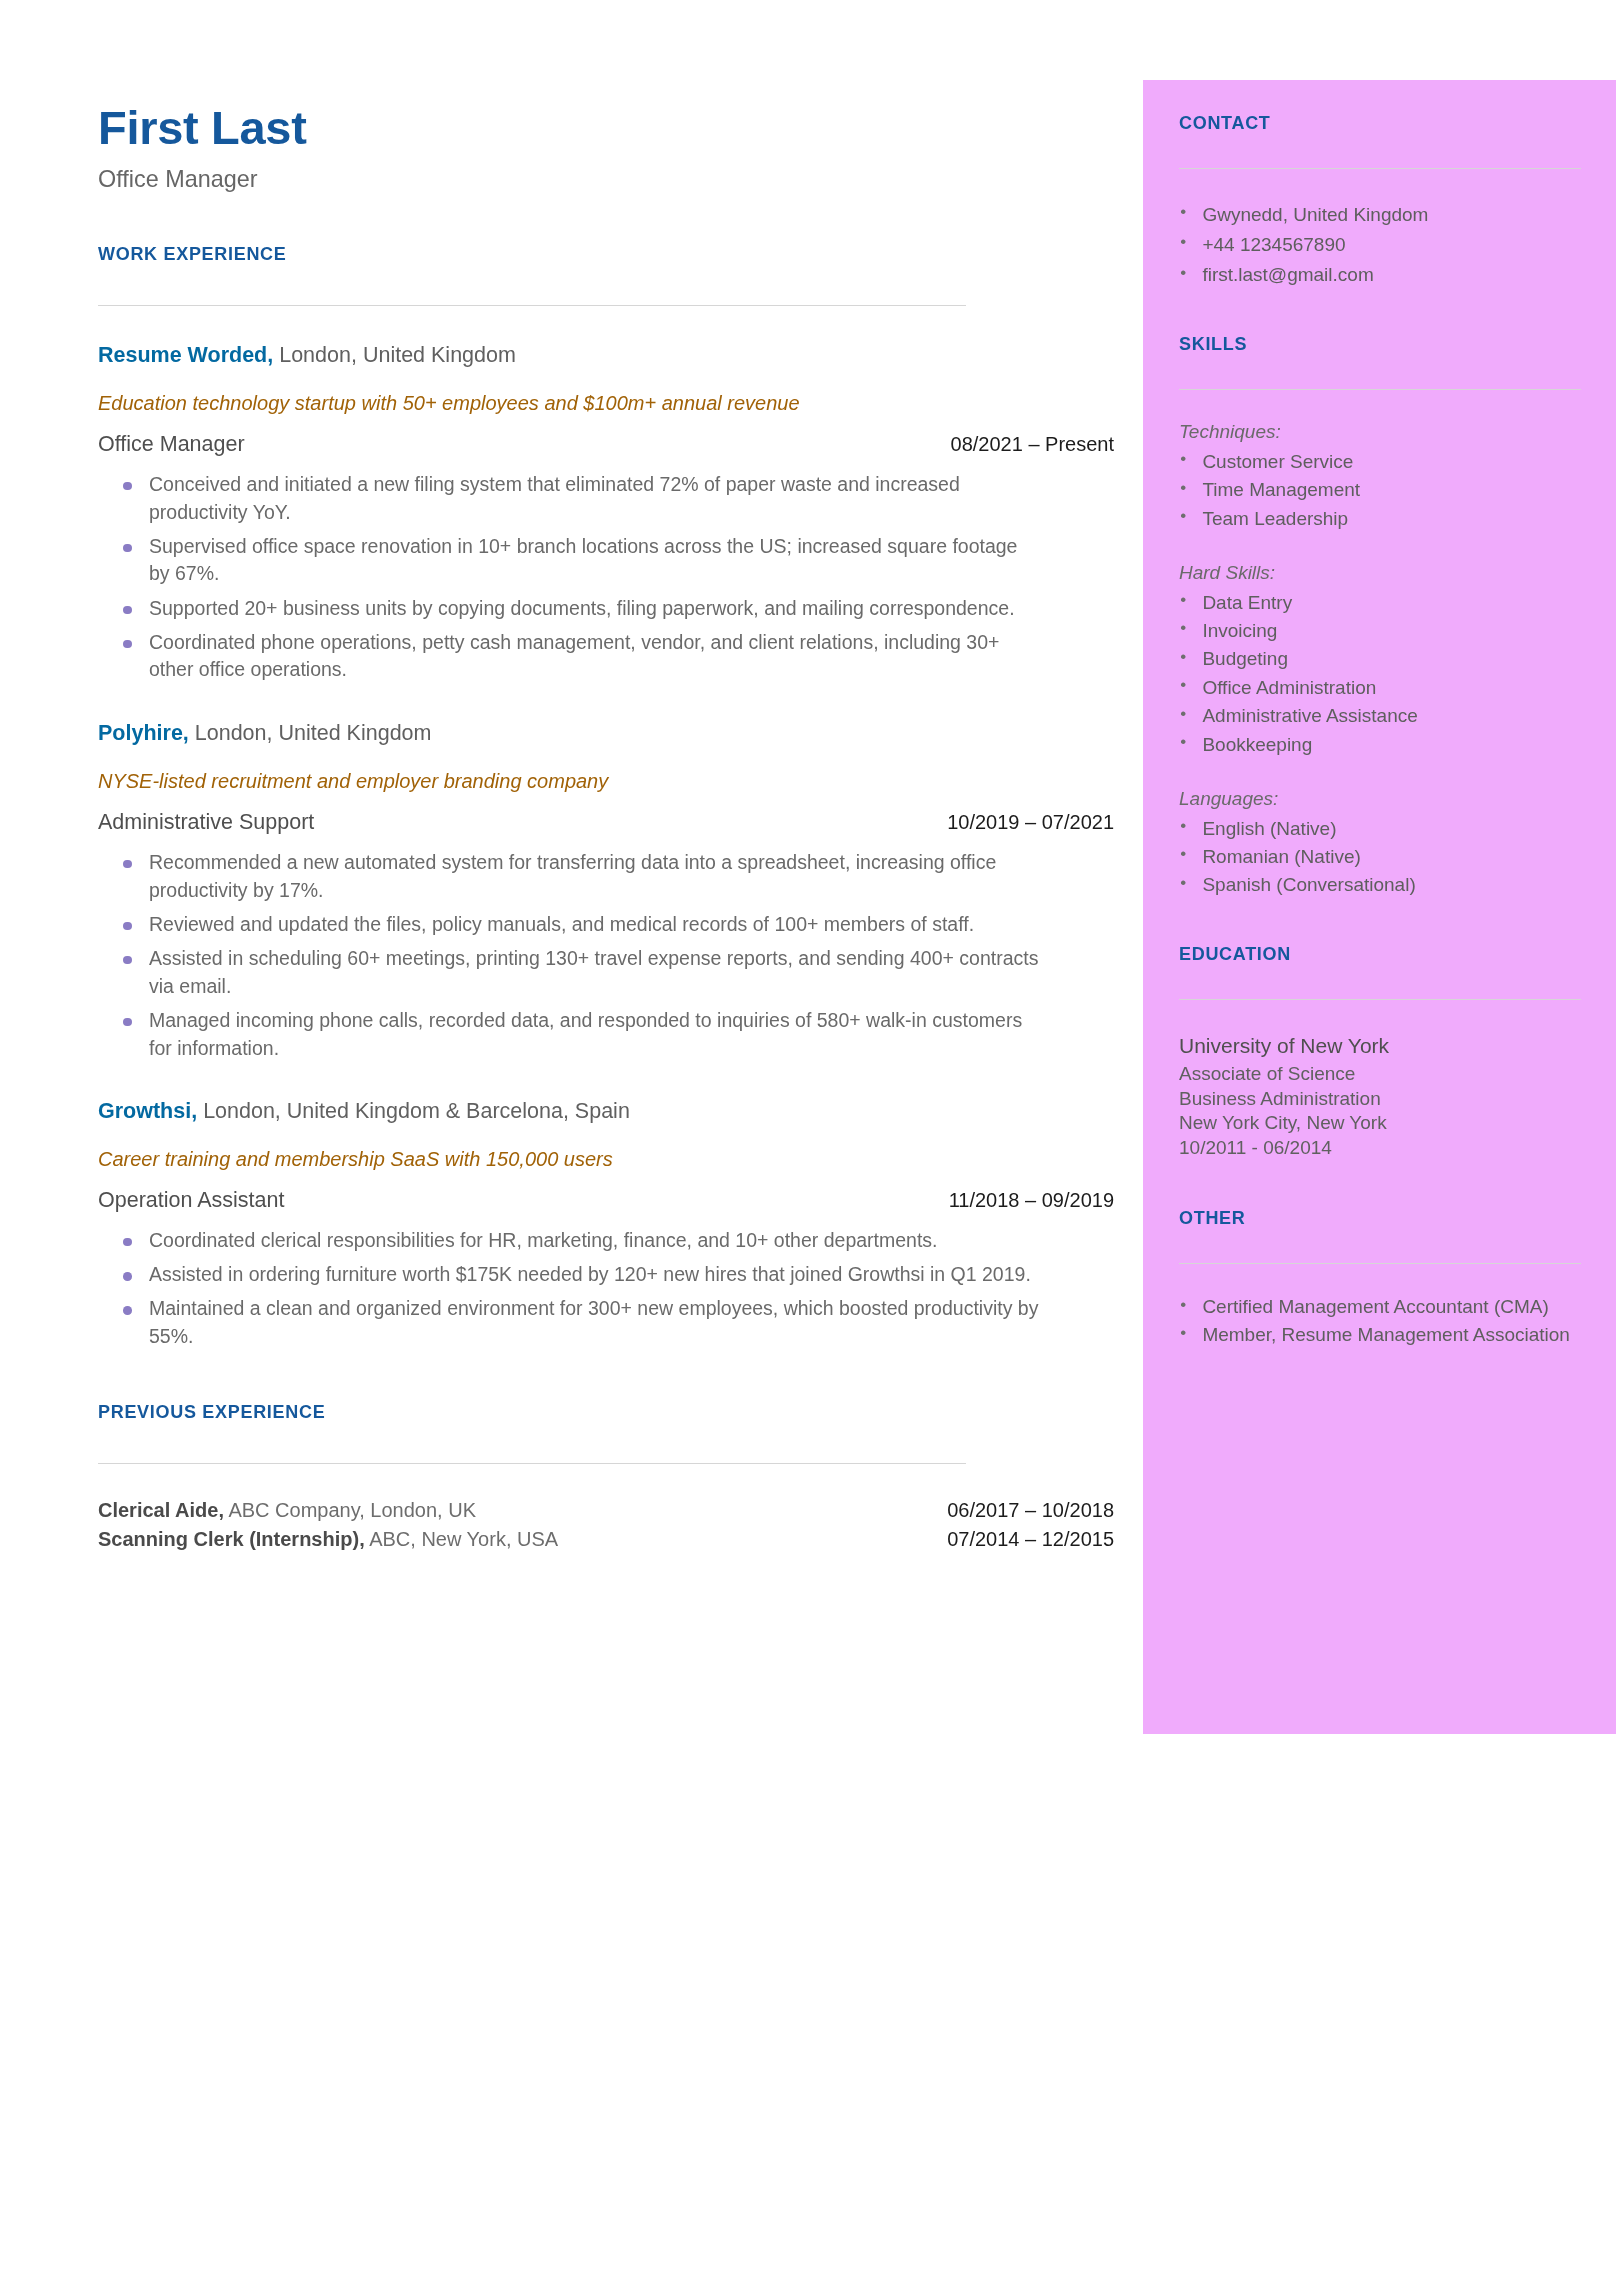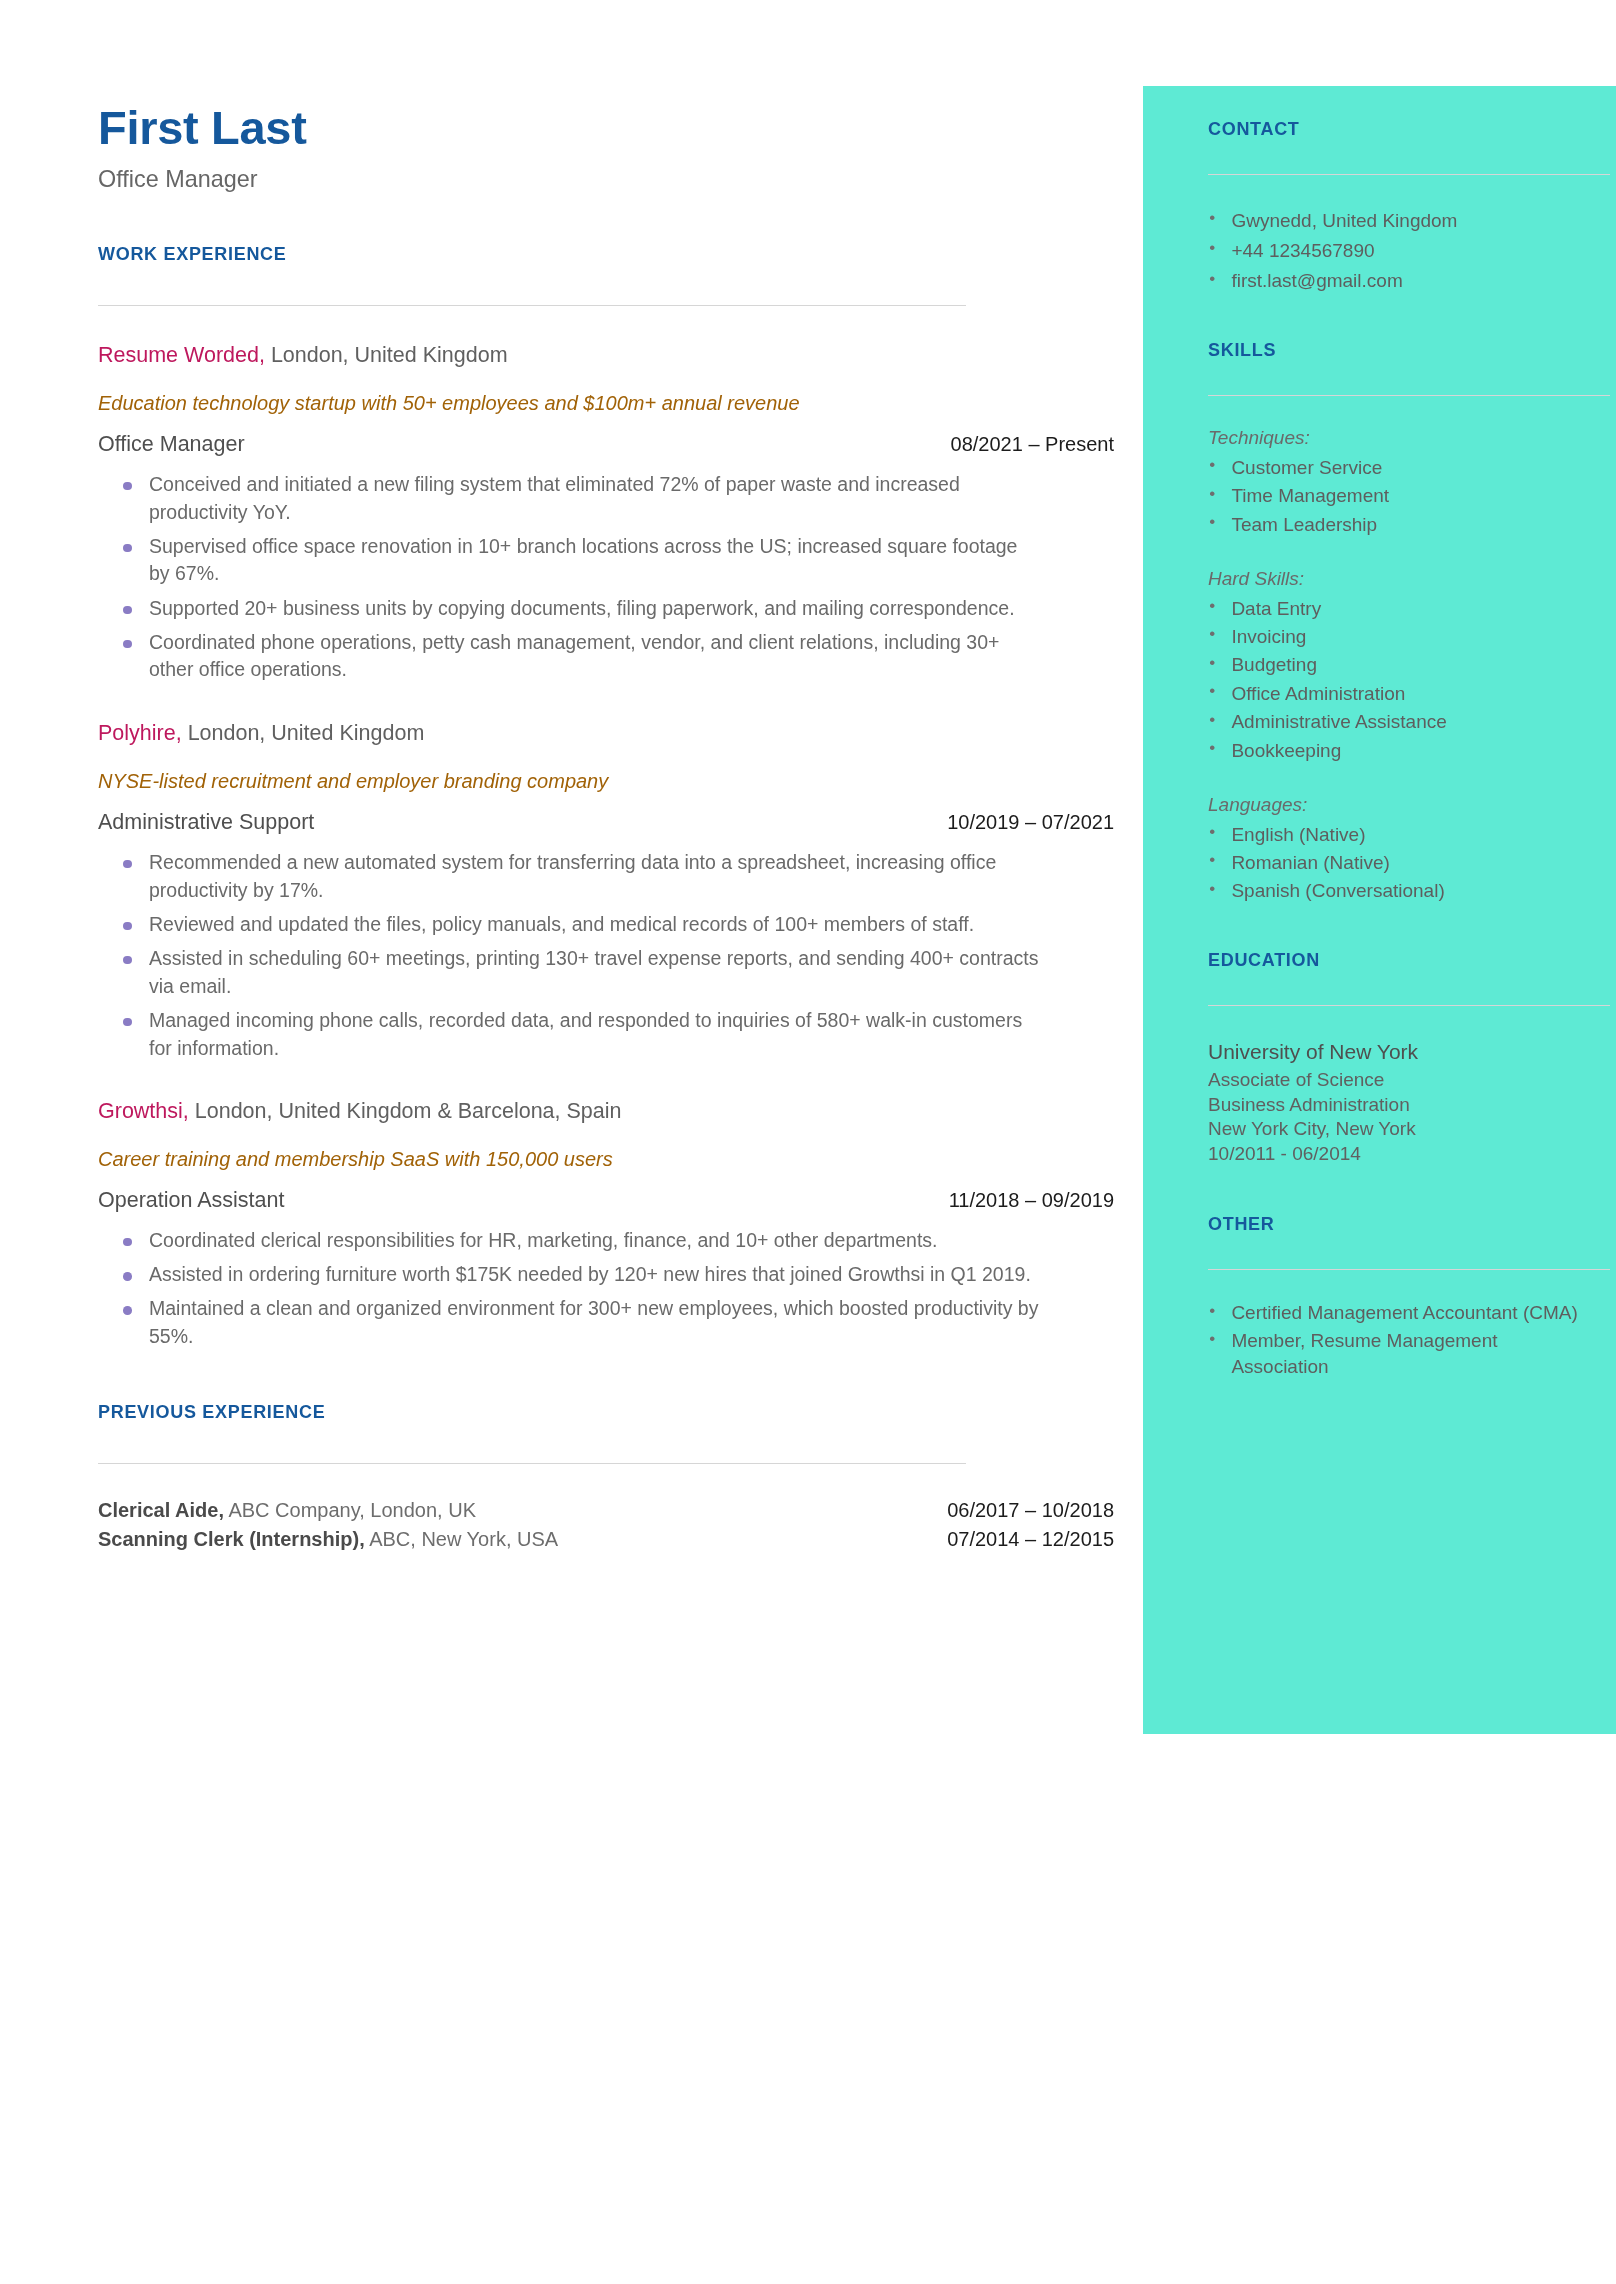--- a/index.html
+++ b/index.html
@@ -16,25 +16,24 @@
     width: 1617px;
     height: 1734px;
     background: #ffffff;
     overflow: hidden;
   }
 
   
   .sidebar {
     position: absolute;
     left: 1143px;
-    top: 86px;
+    top: 80px;
     width: 474px;
     height: 2126px;
-    background: #5eead4;
-    padding-left: 29px;
+    background: #f0abfc;
   }
   .sidebar-inner {
     padding: 33px 36px 0 36px;
   }
 
   
   .main {
     position: absolute;
     left: 98px;
     top: 104px;
@@ -76,21 +75,21 @@
 
   
   .job { margin-top: 36px; }
   .job:first-of-type { margin-top: 38px; }
 
   .company {
     font-size: 21.5px;
     color: #606060;
     line-height: 1.25;
   }
-  .company b { font-weight: normal; color: #be185d; }
+  .company b { font-weight: bold; color: #0369a1; }
 
   .company-desc {
     font-size: 20px;
     font-style: italic;
     color: #a16207;
     margin-top: 22px;
     line-height: 1.25;
   }
 
   .role-row {

